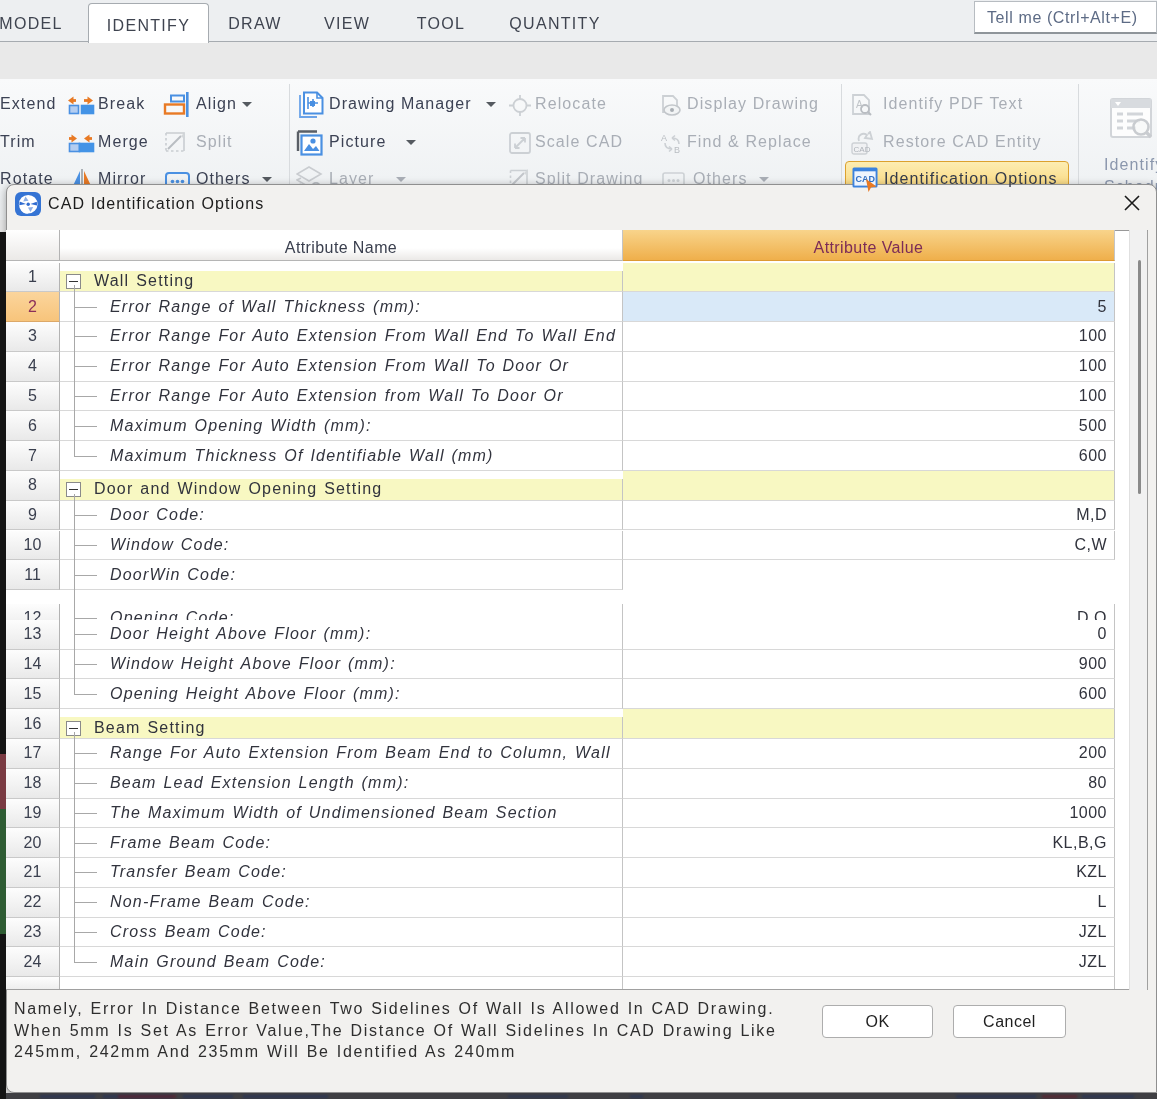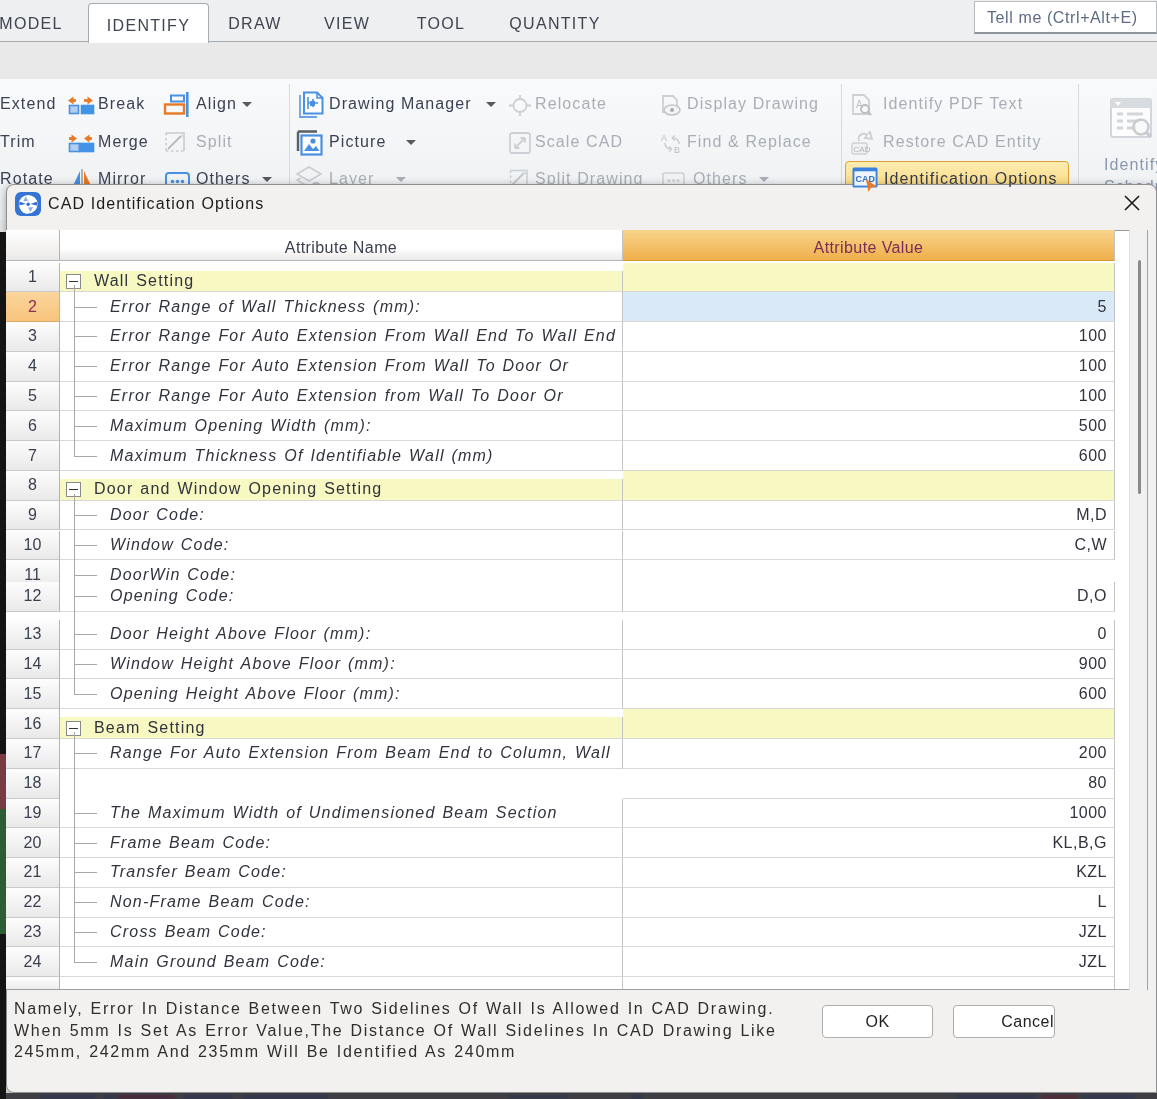--- a/index.html
+++ b/index.html
@@ -339,21 +339,21 @@
       </div>
   <div class="val">C,W</div>
 </div>
 <div class="row" style="top:330.3px;height:29.78px">
   <div class="num">11</div>
   <div class="name">
         <span class="branch"></span>
         <span class="ctxt">DoorWin Code:</span>
       </div>
 </div>
-<div class="row" style="top:352px;height:29.78px">
+<div class="row" style="top:374px;height:29.78px">
   <div class="num">12</div>
   <div class="name">
         <span class="branch"></span>
         <span class="ctxt">Opening Code:</span>
       </div>
   <div class="val">D,O</div>
 </div>
 <div class="row" style="top:389.9px;height:29.78px">
   <div class="num">13</div>
   <div class="name">
@@ -391,20 +391,24 @@
 <div class="row" style="top:509.0px;height:29.78px">
   <div class="num">17</div>
   <div class="name">
         <span class="branch"></span>
         <span class="ctxt">Range For Auto Extension From Beam End to Column, Wall</span>
       </div>
   <div class="val">200</div>
 </div>
 <div class="row" style="top:538.8px;height:29.78px">
   <div class="num">18</div>
+  <div class="name">
+        <span class="branch"></span>
+        <span class="ctxt">Beam Lead Extension Length (mm):</span>
+      </div>
   <div class="val">80</div>
 </div>
 <div class="row" style="top:568.5px;height:29.78px">
   <div class="num">19</div>
   <div class="name">
         <span class="branch"></span>
         <span class="ctxt">The Maximum Width of Undimensioned Beam Section</span>
       </div>
   <div class="val">1000</div>
 </div>
@@ -451,21 +455,21 @@
 <div class="tline" style="top:55.4px;height:170.7px"></div>
 <div class="tline" style="top:263.9px;height:200.5px"></div>
 <div class="tline" style="top:502.1px;height:230.2px"></div>
 <div class="abs" style="left:0;top:747.2px;width:54px;height:11.8px;background:linear-gradient(#fdfdfd,#eeeeee);border-right:1px solid #b3b3b3"></div>
 <div class="abs" style="left:54px;top:747.2px;width:563px;height:11.8px;background:#fff;border-right:1px solid #c4c4c4"></div>
 <div class="abs" style="left:617px;top:747.2px;width:492px;height:11.8px;background:#fff;border-right:1px solid #c4c4c4"></div>
 </div>
 
 <div id="ftext">Namely, Error In Distance Between Two Sidelines Of Wall Is Allowed In CAD Drawing. When 5mm Is Set As Error Value,The Distance Of Wall Sidelines In CAD Drawing Like 245mm, 242mm And 235mm Will Be Identified As 240mm</div>
 <div class="btn" style="left:822px;width:111px;">OK</div>
-<div class="btn" style="left:953px;width:102px;text-align:right;">Cancel</div>
+<div class="btn" style="left:953px;width:113px;">Cancel</div>
 
 <div id="lstrip"></div>
 <div class="abs" style="left:0;top:754px;width:6px;height:55px;background:#7a3a42;z-index:51"></div>
 <div class="abs" style="left:0;top:809px;width:6px;height:125px;background:#2e5c33;z-index:51"></div>
 <div id="bstrip"></div>
 <div class="abs" style="left:40px;top:1095px;width:55px;height:3px;background:#2b3654;opacity:0.85;filter:blur(1px);z-index:41"></div>
 <div class="abs" style="left:103px;top:1095px;width:70px;height:3px;background:#2b3654;opacity:0.85;filter:blur(1px);z-index:41"></div>
 <div class="abs" style="left:118px;top:1095px;width:58px;height:3px;background:#5a2430;opacity:0.8;filter:blur(1px);z-index:42"></div>
 <div class="abs" style="left:183px;top:1095px;width:50px;height:3px;background:#2b3654;opacity:0.85;filter:blur(1px);z-index:41"></div>
 <div class="abs" style="left:243px;top:1095px;width:85px;height:3px;background:#2b3654;opacity:0.85;filter:blur(1px);z-index:41"></div>

